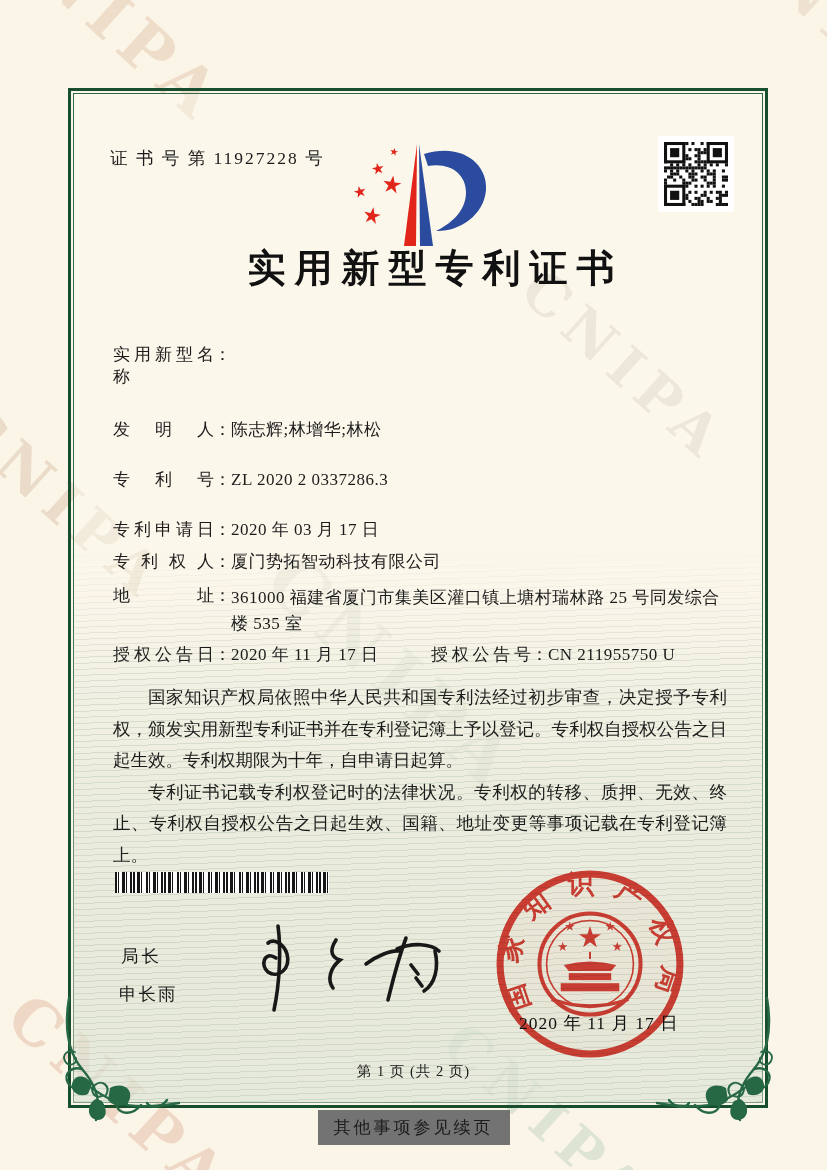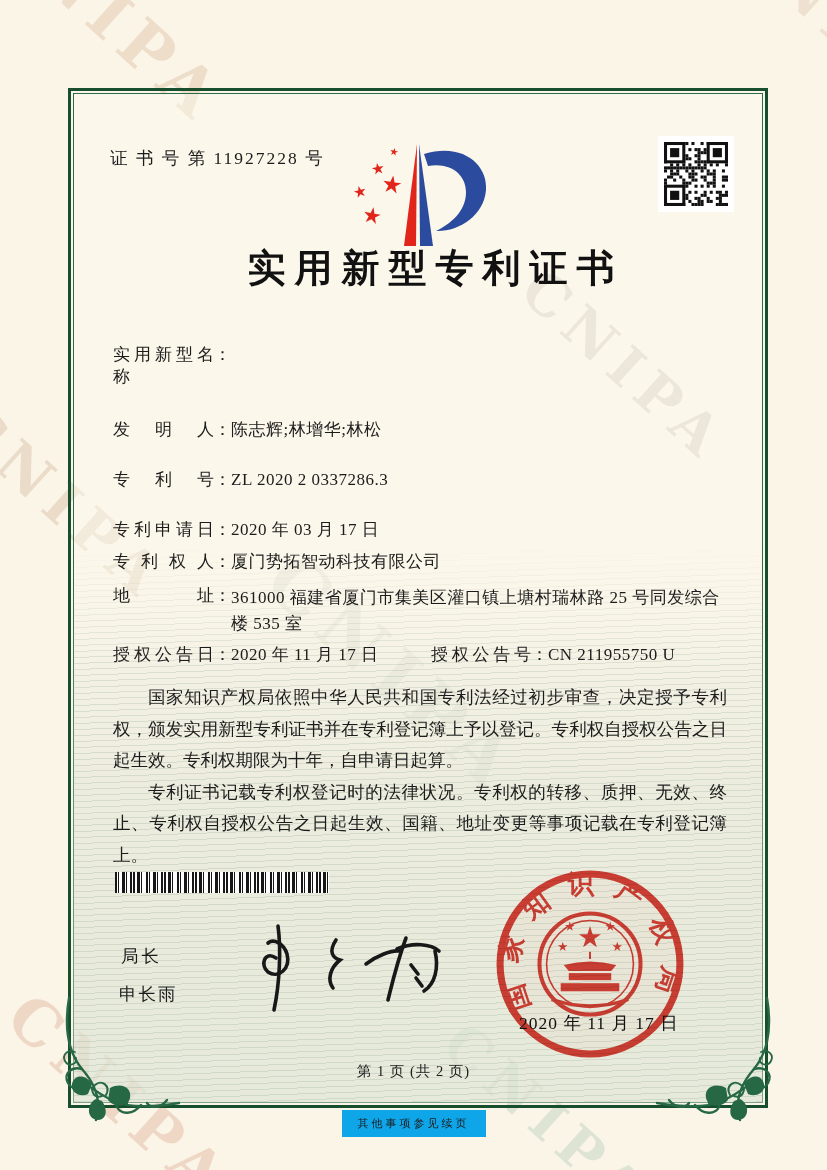--- a/index.html
+++ b/index.html
@@ -57,22 +57,22 @@
   .sign-title{position:absolute;left:121px;top:944px;font-size:17.5px;letter-spacing:3px;z-index:2;}
   .sign-name{position:absolute;left:119px;top:982px;font-size:17.5px;letter-spacing:2px;z-index:2;}
   .signature{position:absolute;left:246px;top:918px;width:205px;height:100px;z-index:2;}
   
   .seal{position:absolute;left:493px;top:867px;width:194px;height:194px;z-index:4;opacity:.88;
         mix-blend-mode:multiply;}
   .seal-date{position:absolute;left:519px;top:1011px;font-size:17.5px;letter-spacing:1px;color:#101010;z-index:5;}
   
   .page-info{position:absolute;left:0;right:0;top:1062px;text-align:center;font-size:14.5px;z-index:2;
              letter-spacing:1px;}
-  .note{position:absolute;left:50%;transform:translateX(-50%);top:1110px;background:#0ea5e9;
-        padding:6px 16px;font-size:11px;letter-spacing:3px;z-index:2;}
+  .note{position:absolute;left:50%;transform:translateX(-50%);top:1110px;background:#737373;
+        padding:6px 16px;font-size:17px;letter-spacing:3px;z-index:2;}
 </style>
 </head>
 <body>
 
 <div class="page">
 
   <div class="wm wm1">CNIPA</div>
   <div class="wm wm2">CNIPA</div>
   <div class="wm wm3">CNIPA</div>
   <div class="wm wm4">CNIPA</div>

